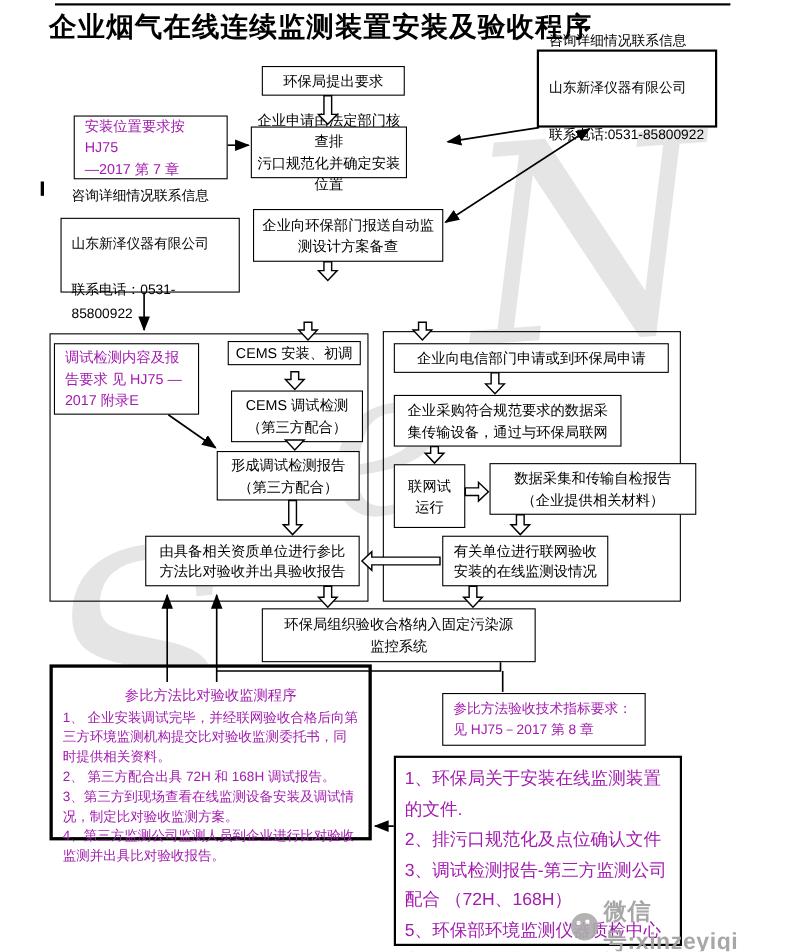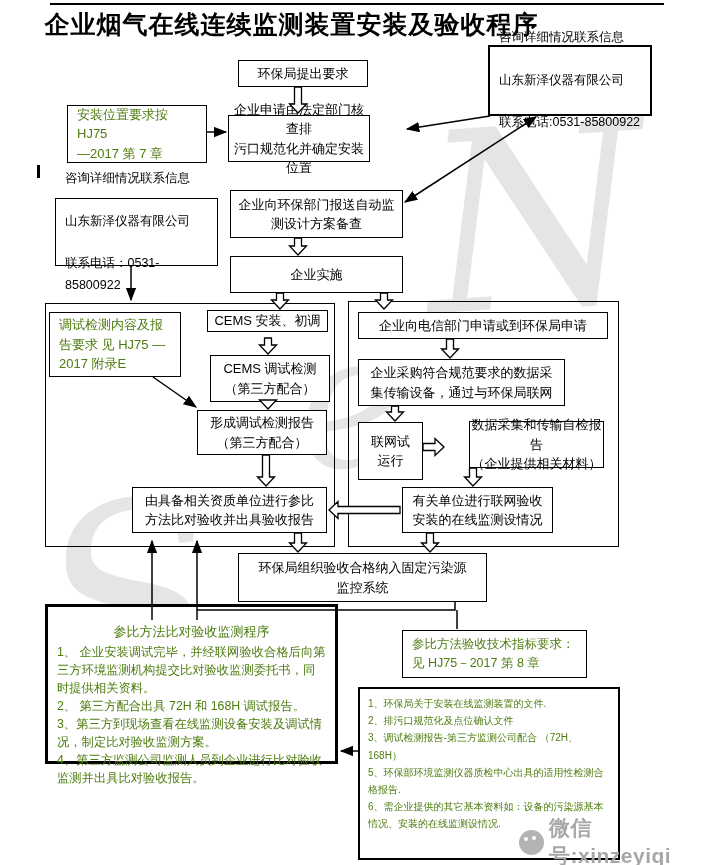--- a/index.html
+++ b/index.html
@@ -7,31 +7,31 @@
         font-family:"Liberation Sans","DejaVu Sans",sans-serif;color:#000;}
   .rule-top{position:absolute;left:50px;top:3px;width:614px;height:2px;background:#000;}
   .page-title{position:absolute;left:0;top:8px;width:583px;text-align:center;
         font-size:25px;font-weight:bold;letter-spacing:1px;}
   .box{position:absolute;box-sizing:border-box;border:1.5px solid #000;background:#fff;
        display:flex;align-items:center;justify-content:center;text-align:center;
        white-space:pre-line;font-size:13px;line-height:1.5;z-index:3;}
   .box.left{justify-content:flex-start;text-align:left;padding:0 6px 0 9px;}
   .container{position:absolute;box-sizing:border-box;border:1.5px solid #000;background:transparent;z-index:2;}
   .red-text{color:#000000;}
-  .blue-text{color:#4d7c0f;}
+  .blue-text{color:#a21caf;}
   .contact{font-size:12.5px;line-height:1.7;}
   .vbar{position:absolute;left:37px;top:165px;width:3px;height:13px;background:#000;z-index:3;}
   svg.connectors{position:absolute;left:0;top:0;z-index:4;pointer-events:none;}
   .bigbox{position:absolute;box-sizing:border-box;background:#fff;z-index:3;}
   .procedure{left:45px;top:604px;width:293px;height:160px;border:3px solid #000;padding:16px 9px;}
   .procedure .t{font-size:13px;text-align:center;margin-bottom:2px;}
   .procedure .i{font-size:12.3px;line-height:1.47;text-align:left;}
   .materials{left:358px;top:687px;width:262px;height:173px;border:2px solid #000;padding:6px 8px;}
   .materials .t{font-size:12.5px;font-weight:bold;text-align:left;margin-bottom:3px;}
-  .materials .i{font-size:10px;line-height:1.72;text-align:left;}
+  .materials .i{font-size:16px;line-height:1.72;text-align:left;}
   .wm-letter{position:absolute;z-index:1;color:rgba(0,0,0,0.10);
        font-family:"DejaVu Serif","Liberation Serif",serif;font-style:italic;line-height:1;}
   .wechat{position:absolute;left:519px;top:814px;display:flex;align-items:center;gap:5px;
        z-index:6;color:#a3a3a3;}
   .wechat .icon{width:25px;height:25px;border-radius:50%;background:#ababab;position:relative;opacity:.9;}
   .wechat .icon::before{content:"";position:absolute;left:5px;top:7px;width:4px;height:4px;border-radius:50%;background:#fff;}
   .wechat .icon::after{content:"";position:absolute;left:13px;top:6px;width:4px;height:4px;border-radius:50%;background:#fff;}
   .wechat .label{font-size:21px;font-weight:bold;letter-spacing:0.5px;opacity:.95;}
 </style>
 </head>
@@ -63,21 +63,20 @@
 
   <div class="box" style="left:228px;top:115px;width:142px;height:47px;">企业申请由法定部门核查排
 污口规范化并确定安装位置</div>
 
   <div class="box left blue-text" style="left:67px;top:105px;width:140px;height:58px;">安装位置要求按 HJ75
 —2017 第 7 章</div>
 
   <div class="box" style="left:230px;top:190px;width:173px;height:48px;">企业向环保部门报送自动监
 测设计方案备查</div>
 
-  <div class="box" style="left:230px;top:256px;width:173px;height:37px;">企业实施</div>
 
   <div class="container" style="left:45px;top:303px;width:290px;height:244px;"></div>
 
   <div class="box left blue-text" style="left:49px;top:312px;width:132px;height:65px;">调试检测内容及报
 告要求 见 HJ75 —
 2017 附录E</div>
 
   <div class="box" style="left:207px;top:310px;width:121px;height:22px;">CEMS 安装、初调</div>
 
   <div class="box" style="left:210px;top:355px;width:120px;height:47px;">CEMS 调试检测
@@ -92,21 +91,21 @@
   <div class="container" style="left:348px;top:301px;width:271px;height:246px;"></div>
 
   <div class="box" style="left:358px;top:312px;width:250px;height:27px;">企业向电信部门申请或到环保局申请</div>
 
   <div class="box" style="left:358px;top:359px;width:207px;height:47px;">企业采购符合规范要求的数据采
 集传输设备，通过与环保局联网</div>
 
   <div class="box" style="left:358px;top:422px;width:65px;height:58px;">联网试
 运行</div>
 
-  <div class="box" style="left:469px;top:421px;width:135px;height:47px;">数据采集和传输自检报告
+  <div class="box" style="left:445px;top:421px;width:188px;height:47px;">数据采集和传输自检报告
 （企业提供相关材料）</div>
 
   <div class="box" style="left:402px;top:487px;width:151px;height:46px;">有关单位进行联网验收
 安装的在线监测设情况</div>
 
   <div class="box" style="left:238px;top:553px;width:249px;height:49px;">环保局组织验收合格纳入固定污染源
 监控系统</div>
 
   <div class="box left blue-text" style="left:402px;top:630px;width:185px;height:48px;font-size:12.5px;">参比方法验收技术指标要求：
 见 HJ75－2017 第 8 章</div>

